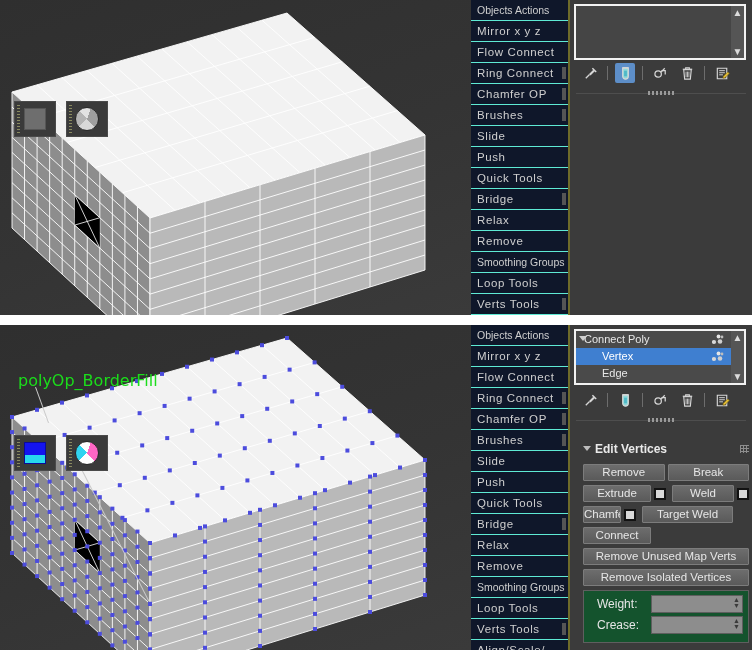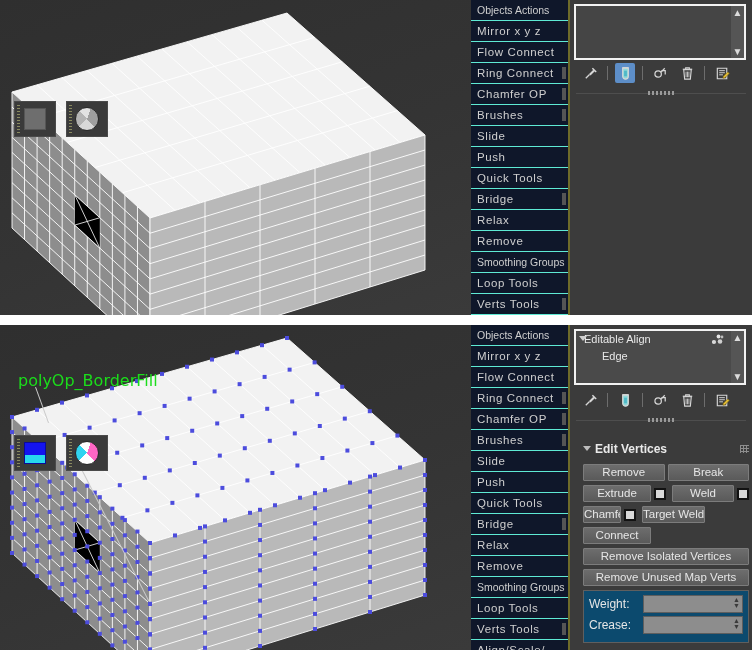--- a/index.html
+++ b/index.html
@@ -67,21 +67,21 @@
   .rtitle .grp{position:absolute;right:4px;top:5px;width:9px;height:8px;
     background:repeating-linear-gradient(to right,#8d8d8d 0 1px,transparent 1px 3px),
                repeating-linear-gradient(to bottom,#8d8d8d 0 1px,transparent 1px 3px);}
 
   .btn{background:linear-gradient(#6d6d6d,#5a5a5a);border:1px solid #7c7c7c;color:#e6e6e6;
        font-size:11.5px;text-align:center;box-sizing:border-box;height:17px;line-height:15px;
        border-radius:1px;overflow:hidden;white-space:nowrap;}
   .sq{width:12px;height:12px;background:#d9d9d9;border:2px solid #121212;box-sizing:border-box;display:inline-block;}
   .prow{display:flex;align-items:center;gap:3px;margin-bottom:4px;}
 
-  .spinbox{border:1px solid #5f5f5f;background:#0c4a6e;padding:4px 5px 5px 5px;box-sizing:border-box;}
+  .spinbox{border:1px solid #5f5f5f;background:#14532d;padding:4px 5px 5px 13px;box-sizing:border-box;}
   .srow2{display:flex;align-items:center;margin-bottom:3px;}
   .slbl{color:#e6e6e6;font-size:12px;width:54px;}
   .sfield{flex:1;height:16px;background:#8d8d8d;border:1px solid #5e5e5e;position:relative;}
   .spin{position:absolute;right:1px;top:1px;width:9px;height:13px;color:#3a3a3a;font-size:7px;
         line-height:6px;text-align:center;}
 </style>
 </head>
 <body>
 
 <div class="shot" id="shot-top">
@@ -595,21 +595,27 @@
       <div class="mi"><span>Relax</span></div>
       <div class="mi"><span>Remove</span></div>
       <div class="mi small"><span>Smoothing Groups</span></div>
       <div class="mi"><span>Loop Tools</span></div>
       <div class="mi"><span>Verts Tools</span><span class="flag"></span></div>
       <div class="mi"><span>Align/Scale/...</span></div>
     </div>
 
   <div class="panel">
     <div class="stack" id="stackBot">
-      <div class="srow" style="padding-left: 8px;"><span class="tri"></span><span>Editable Align</span><svg class="mm" viewBox="0 0 12 11">
+      <div class="srow" style="padding-left: 8px;"><span class="tri"></span><span>Connect Poly</span><svg class="mm" viewBox="0 0 12 11">
+            <circle cx="2" cy="8" r="2.1" fill="#d8d8d8"></circle>
+            <circle cx="8" cy="7.5" r="2.3" fill="#cfcfcf"></circle>
+            <circle cx="6.5" cy="2.5" r="1.9" fill="#e6e6e6"></circle>
+            <circle cx="10" cy="3" r="1.4" fill="#bdbdbd"></circle>
+          </svg></div>
+        <div class="srow sel" style="padding-left: 26px;"><span>Vertex</span><svg class="mm" viewBox="0 0 12 11">
             <circle cx="2" cy="8" r="2.1" fill="#d8d8d8"></circle>
             <circle cx="8" cy="7.5" r="2.3" fill="#cfcfcf"></circle>
             <circle cx="6.5" cy="2.5" r="1.9" fill="#e6e6e6"></circle>
             <circle cx="10" cy="3" r="1.4" fill="#bdbdbd"></circle>
           </svg></div>
         <div class="srow" style="padding-left: 26px;"><span>Edge</span></div>
         <div class="sbar">
         <div class="sarrow" style="top:0">▲</div>
         <div class="sarrow" style="bottom:0">▼</div>
       </div>
@@ -672,30 +678,30 @@
         </div>
         <div class="prow">
           <div class="btn" style="width:68px">Extrude</div>
           <span class="sq"></span>
           <div class="btn" style="width:62px;margin-left:3px">Weld</div>
           <span class="sq"></span>
         </div>
         <div class="prow">
           <div class="btn" style="width:38px">Chamfer</div>
           <span class="sq"></span>
-          <div class="btn" style="width:63px;margin-left:3px">Target Weld</div>
+          <div class="btn" style="width:91px;margin-left:3px">Target Weld</div>
         </div>
         <div class="prow" style="">
           <div class="btn" style="width:68px">Connect</div>
         </div>
         <div class="prow">
-          <div class="btn" style="width:167px">Remove Isolated Vertices</div>
+          <div class="btn" style="width:167px">Remove Unused Map Verts</div>
         </div>
         <div class="prow">
-          <div class="btn" style="width:167px">Remove Unused Map Verts</div>
+          <div class="btn" style="width:167px">Remove Isolated Vertices</div>
         </div>
         <div class="spinbox" id="spinBox">
             <div class="srow2">
               <span class="slbl">Weight:</span>
               <span class="sfield"><span style="padding-left: 3px; font-size: 11px; color: rgb(46, 46, 46);"></span><span class="spin">▲<br>▼</span></span>
             </div>
             <div class="srow2">
               <span class="slbl">Crease:</span>
               <span class="sfield"><span style="padding-left: 3px; font-size: 11px; color: rgb(46, 46, 46);"></span><span class="spin">▲<br>▼</span></span>
             </div>

